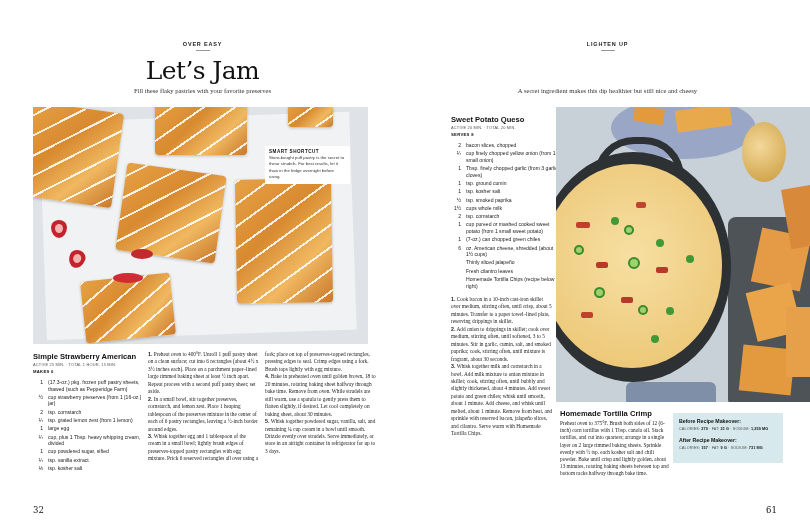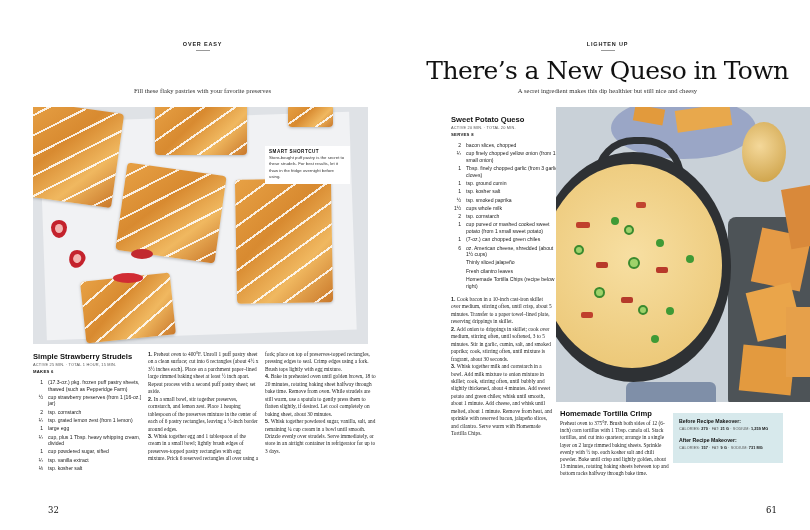--- a/index.html
+++ b/index.html
@@ -51,21 +51,21 @@
   .ing-txt { flex: 1; }
 
   .steps { font-family: "Liberation Serif", serif; font-size: 5.3px; line-height: 7.45px; color: #222; }
   .step-num { font-family: "Liberation Sans", sans-serif; font-weight: bold; }
 
   .strudel-recipe { position: absolute; left: 33px; top: 352px; width: 110px; }
   .strudel-steps-a { position: absolute; left: 148px; top: 351px; width: 112px; }
   .strudel-steps-b { position: absolute; left: 265px; top: 351px; width: 112px; }
 
   .folio { position: absolute; top: 505px; font-family: "DejaVu Serif", serif; font-size: 8.5px; color: #111; }
-  .folio-left { left: 33px; margin-left: 15px; }
+  .folio-left { left: 33px; }
   .folio-right { left: 766px; }
 
   
   .queso-recipe { position: absolute; left: 451px; top: 115px; width: 108px; }
   .queso-steps { position: absolute; left: 451px; top: 296px; width: 102px; }
   .photo-queso { position: absolute; left: 556px; top: 107px; width: 254px; height: 295px;
     background: #c9d1d8; overflow: hidden; }
   .plate { position: absolute; left: 55px; top: -10px; width: 145px; height: 62px; background: #9aa6c6;
     border-radius: 50%; }
   .skillet { position: absolute; left: -20px; top: 45px; width: 195px; height: 230px;
@@ -89,20 +89,21 @@
   .mk-stats { font-size: 3.8px; color: #555; margin-top: 3px; letter-spacing: 0.1px; }
   .mk-stats b { color: #111; }
   .mk-title.second { margin-top: 6px; }
 </style>
 </head>
 <body>
 
 <div class="page page-left">
   <div class="kicker">OVER EASY</div>
   <div class="kicker-rule"></div>
+  <div class="headline">Let’s Jam</div>
   <div class="dek">Fill these flaky pastries with your favorite preserves</div>
 </div>
 
 <div class="photo-strudel">
   <div class="paper"></div>
   <div class="pastry" style="left:-10px;top:0;width:95px;height:95px;transform:rotate(8deg);"></div>
   <div class="pastry" style="left:122px;top:-4px;width:92px;height:52px;"></div>
   <div class="pastry" style="left:255px;top:-2px;width:45px;height:22px;"></div>
   <div class="pastry" style="left:88px;top:62px;width:100px;height:88px;transform:rotate(8deg);"></div>
   <div class="pastry" style="left:203px;top:72px;width:96px;height:124px;transform:rotate(-1deg);"></div>
@@ -112,21 +113,21 @@
   <div style="position:absolute;left:98px;top:142px;width:22px;height:10px;background:#c22a2f;border-radius:50%;"></div>
   <div style="position:absolute;left:80px;top:166px;width:30px;height:10px;background:#d12c33;border-radius:50%;"></div>
 </div>
 
 <div class="tip-box">
   <div class="tip-title">SMART SHORTCUT</div>
   <div class="tip-text">Store-bought puff pastry is the secret to these strudels. For best results, let it thaw in the fridge overnight before using.</div>
 </div>
 
 <div class="strudel-recipe">
-  <div class="recipe-title">Simple Strawberry Strudels</div>
+  <div class="recipe-title">Simple Strawberry American</div>
   <div class="recipe-meta">ACTIVE 25 MIN. · TOTAL 1 HOUR, 15 MIN.</div>
   <div class="recipe-yield">MAKES 6</div>
   <ul class="ing-list">
     <li class="ing">
         <span class="ing-qty">1</span>
         <span class="ing-txt">(17.3-oz.) pkg. frozen puff pastry sheets, thawed (such as Pepperidge Farm)</span>
       </li>
     <li class="ing">
         <span class="ing-qty">½</span>
         <span class="ing-txt">cup strawberry preserves (from 1 [16-oz.] jar)</span>
@@ -172,21 +173,20 @@
   <span>fork; place on top of preserves-topped rectangles, pressing edges to seal. Crimp edges using a fork. Brush tops lightly with egg mixture.</span><br>
   <span class="step-num">4.</span><span> Bake in preheated oven until golden brown, 18 to 20 minutes, rotating baking sheet halfway through bake time. Remove from oven. While strudels are still warm, use a spatula to gently press them to flatten slightly, if desired. Let cool completely on baking sheet, about 30 minutes.</span><br>
   <span class="step-num">5.</span><span> Whisk together powdered sugar, vanilla, salt, and remaining ¼ cup cream in a bowl until smooth. Drizzle evenly over strudels. Serve immediately, or store in an airtight container in refrigerator for up to 3 days.</span>
 </div>
 
 <div class="folio folio-left">32</div>
 
 <div class="page page-right">
   <div class="kicker">LIGHTEN UP</div>
   <div class="kicker-rule"></div>
-  <div class="headline">There’s a New Queso in Town</div>
   <div class="dek">A secret ingredient makes this dip healthier but still nice and cheesy</div>
 </div>
 
 <div class="queso-recipe">
   <div class="recipe-title">Sweet Potato Queso</div>
   <div class="recipe-meta">ACTIVE 20 MIN. · TOTAL 20 MIN.</div>
   <div class="recipe-yield">SERVES 8</div>
   <ul class="ing-list">
     <li class="ing">
         <span class="ing-qty">2</span>

